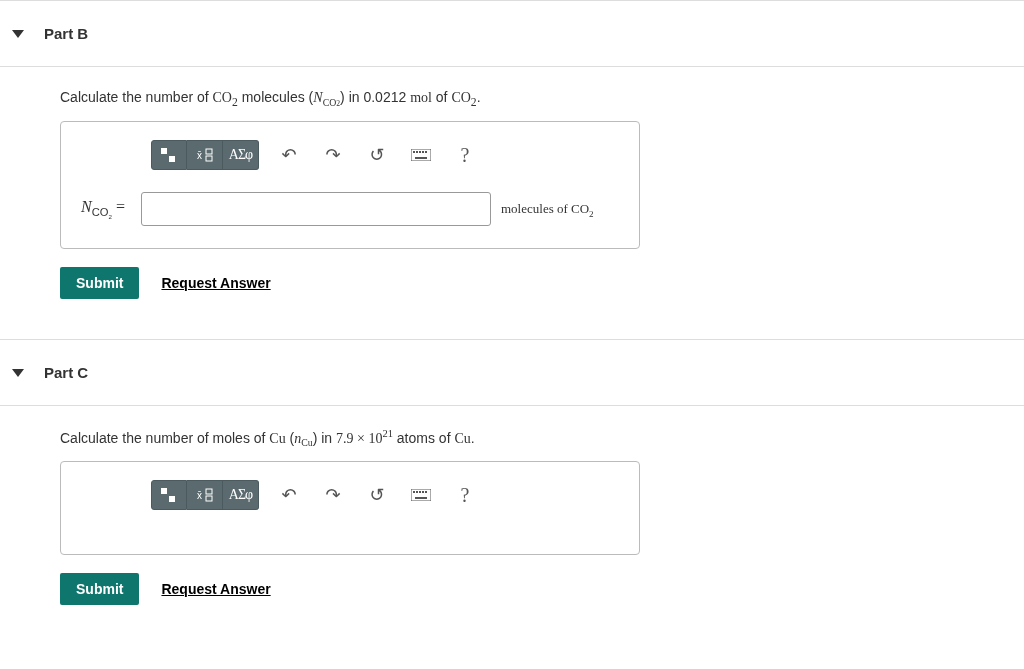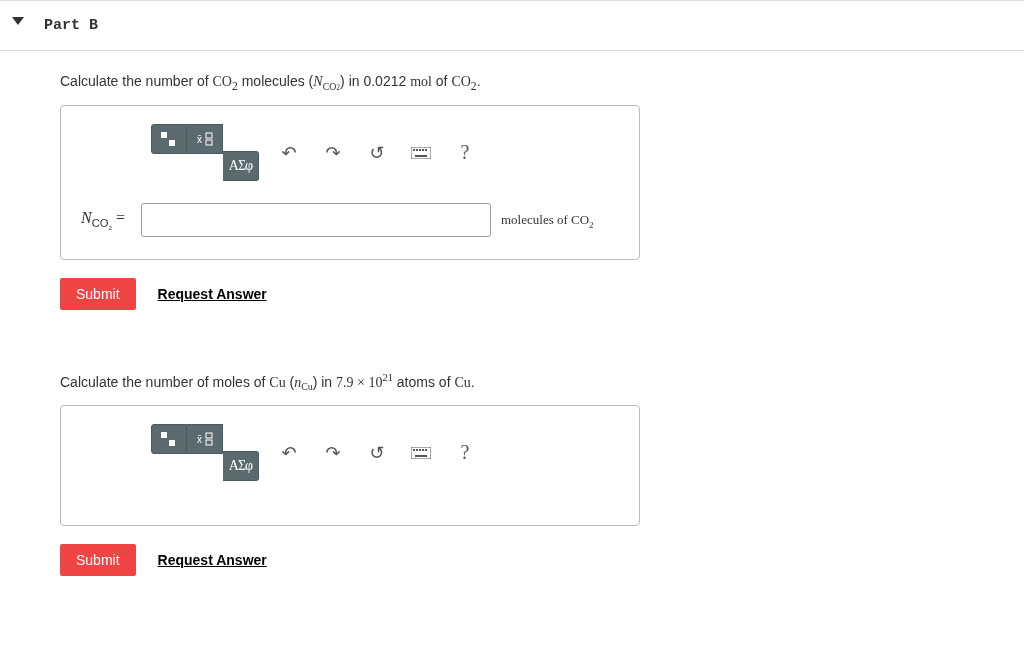--- a/index.html
+++ b/index.html
@@ -8,25 +8,25 @@
     font-size: 14px;
     color: #333;
     background: #fff;
     padding: 0;
   }
   .part-section {
     margin-bottom: 30px;
   }
   .part-header {
     display: flex;
-    padding: 16px 12px;
+    align-items: center;
+    padding: 24px 12px;
     border-top: 1px solid #ddd;
     border-bottom: 1px solid #ddd;
     cursor: pointer;
-    font-family: Liberation Mono, monospace;
   }
   .arrow-icon {
     width: 0;
     height: 0;
     border-left: 6px solid transparent;
     border-right: 6px solid transparent;
     border-top: 8px solid #333;
     margin-right: 20px;
   }
   .part-title {
@@ -73,21 +73,20 @@
   }
   .tool-btn.dark {
     background: #5a6a6f;
     border-color: #4a5a5f;
     color: #fff;
   }
   .tool-btn.dark svg { fill: #fff; }
   .tool-btn.greek {
     font-family: serif;
     letter-spacing: -1px;
-    margin-top: 27px;
   }
   .tool-btn + .tool-btn { border-left: none; }
   .tool-group-left .tool-btn:first-child { border-radius: 3px 0 0 3px; }
   .tool-group-left .tool-btn:last-child { border-radius: 0 3px 3px 0; }
   .tool-btn-lone {
     border: none;
     background: none;
     width: 36px;
     height: 30px;
     display: flex;
@@ -131,26 +130,26 @@
     font-size: 13px;
   }
   .unit-label sub { font-size: 0.7em; }
   .actions {
     margin-top: 18px;
     display: flex;
     align-items: center;
     gap: 22px;
   }
   .submit-btn {
-    background: #ef4444;
+    background: #0f766e;
     color: #fff;
     border: none;
     padding: 8px 16px;
     font-size: 14px;
-    font-weight: normal;
+    font-weight: bold;
     cursor: pointer;
     border-radius: 2px;
   }
   .request-link {
     color: #000000;
     font-weight: bold;
     text-decoration: underline;
     font-size: 14px;
     cursor: pointer;
   }
@@ -217,20 +216,24 @@
     </div>
 
     <div class="actions">
       <button class="submit-btn">Submit</button>
       <a class="request-link">Request Answer</a>
     </div>
   </div>
 </div>
 
 <div class="part-section">
+  <div class="part-header">
+    <div class="arrow-icon"></div>
+    <div class="part-title">Part C</div>
+  </div>
   <div class="part-body">
     <div class="prompt">
       <span>Calculate the number of moles of </span><span style="font-family:Georgia,serif">Cu</span><span> (</span><span style="font-family:Georgia,serif;font-style:italic">n</span><sub style="font-family:Georgia,serif;font-size:0.7em">Cu</sub><span>) in </span><span style="font-family:Georgia,serif">7.9 × 10</span><span class="sup-formula" style="font-family:Georgia,serif">21</span><span> atoms of </span><span style="font-family:Georgia,serif">Cu</span><span>.</span>
     </div>
 
     <div class="answer-box">
       <div class="toolbar">
         <div class="tool-group-left">
           <div class="tool-btn dark">
             <svg width="16" height="14" viewBox="0 0 16 14">

